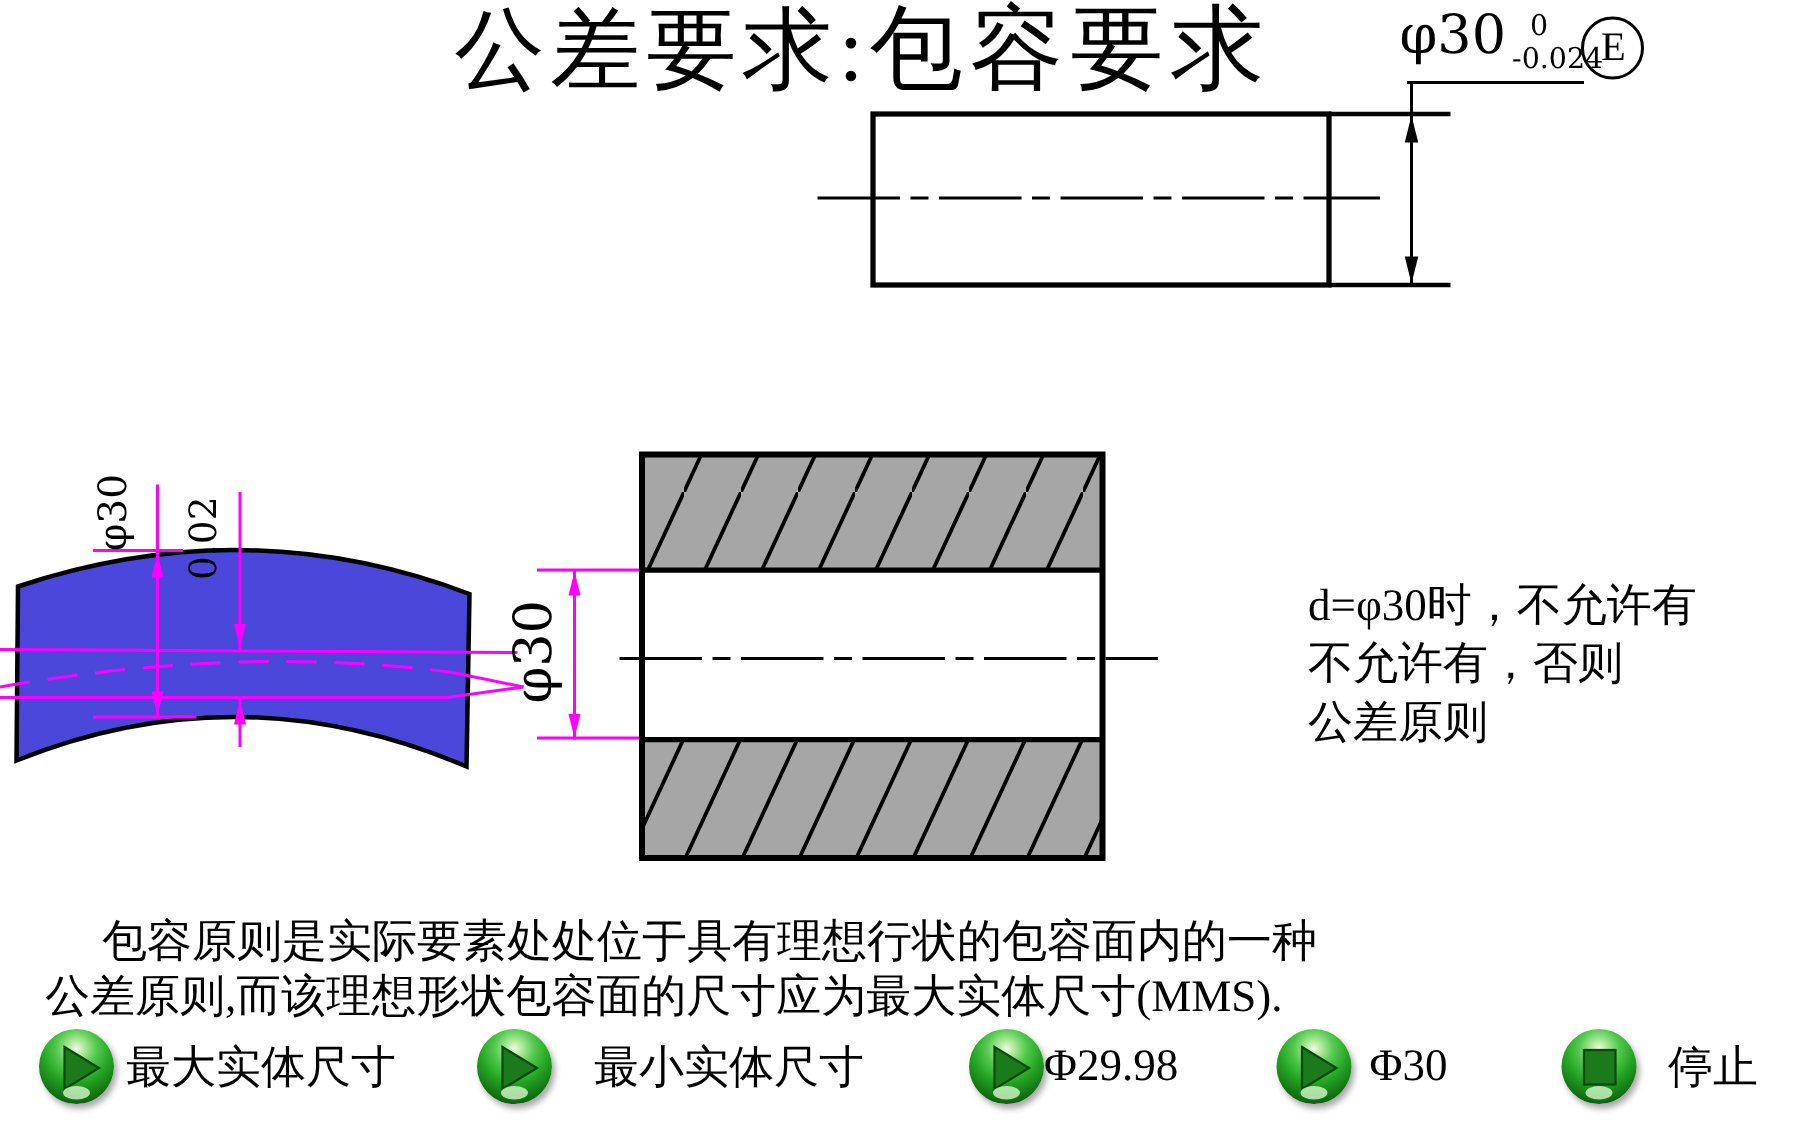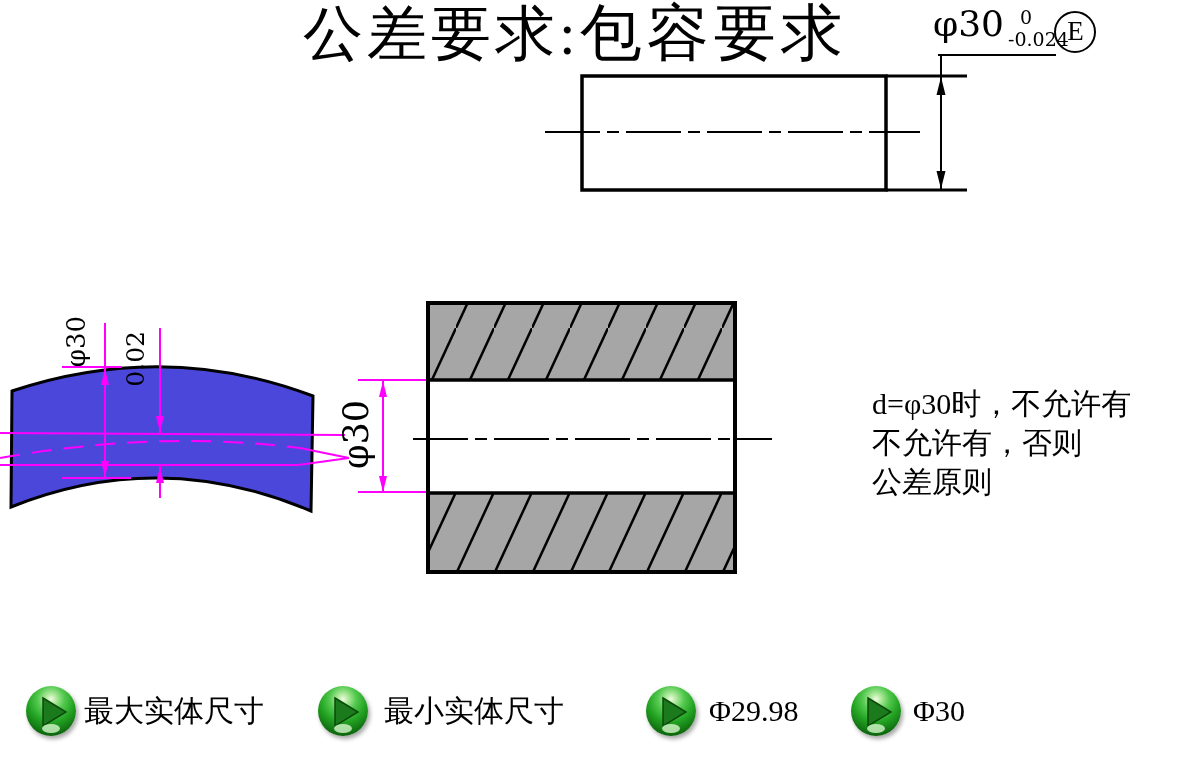--- a/index.html
+++ b/index.html
@@ -32,22 +32,22 @@
   
   .btn{position:absolute;top:683px;height:56px;display:flex;align-items:center;cursor:pointer;}
   .btn .lbl{font-size:30px;white-space:nowrap;}
   .sphere{width:50px;height:50px;border-radius:50%;position:relative;flex:0 0 50px;
     background:radial-gradient(circle at 50% 26%,#eefbe6 0%,#b8eca4 10%,#52c94e 30%,#23a323 52%,#0f6c0f 78%,#053a05 97%);
     box-shadow:2px 3px 4px rgba(0,0,0,0.35);}
   .sphere::after{content:"";position:absolute;left:50%;bottom:3px;transform:translateX(-50%);
     width:18px;height:9px;border-radius:50%;background:rgba(225,255,215,0.75);}
   .sphere svg{position:absolute;left:0;top:0;}
   .b1{left:26px;}  .b1 .lbl{margin-left:8px;}
-  .b2{left:318px;} .b2 .lbl{margin-left:16px;}
-  .b3{left:646px;} .b3 .lbl{margin-left:13px;}
+  .b2{left:318px;} .b2 .lbl{margin-left:28px;}
+  .b3{left:646px;} .b3 .lbl{}
   .b4{left:851px;} .b4 .lbl{margin-left:12px;}
   .b5{left:1041px;}.b5 .lbl{margin-left:21px;}
 </style>
 </head>
 <body>
 
 <div id="canvas">
 
   <svg id="drawing" viewBox="0 0 1202 757">
     <defs>
@@ -126,20 +126,24 @@
   <div class="vlabel vl-dia-bent">φ30</div>
   <div class="vlabel vl-err-bent">0.02</div>
   <div class="vlabel vl-dia-sec">φ30</div>
 
   <div class="abs note">
     <div>d=φ30时，不允许有</div>
     <div>不允许有，否则</div>
     <div>公差原则</div>
   </div>
 
+  <div class="abs para">
+    <div class="l1">包容原则是实际要素处处位于具有理想行状的包容面内的一种</div>
+    <div class="l2">公差原则,而该理想形状包容面的尺寸应为最大实体尺寸(MMS).</div>
+  </div>
 
   <div class="btn b1">
     <span class="sphere">
       <svg width="50" height="50" viewBox="0 0 50 50">
           <polygon points="17,12 40,26 17,40" fill="#1b7a1b" stroke="#0b4a0b" stroke-width="1.5"></polygon>
         </svg>
     </span>
     <span class="lbl">最大实体尺寸</span>
   </div>
 
@@ -163,14 +167,22 @@
 
   <div class="btn b4">
     <span class="sphere">
       <svg width="50" height="50" viewBox="0 0 50 50">
           <polygon points="17,12 40,26 17,40" fill="#1b7a1b" stroke="#0b4a0b" stroke-width="1.5"></polygon>
         </svg>
     </span>
     <span class="lbl">Φ30</span>
   </div>
 
+  <div class="btn b5">
+    <span class="sphere">
+      <svg width="50" height="50" viewBox="0 0 50 50">
+          <rect x="15" y="14" width="21" height="23" fill="#1b7a1b" stroke="#0b4a0b" stroke-width="1.5"></rect>
+        </svg>
+    </span>
+    <span class="lbl">停止</span>
+  </div>
 
 </div>
 
 </body></html>

